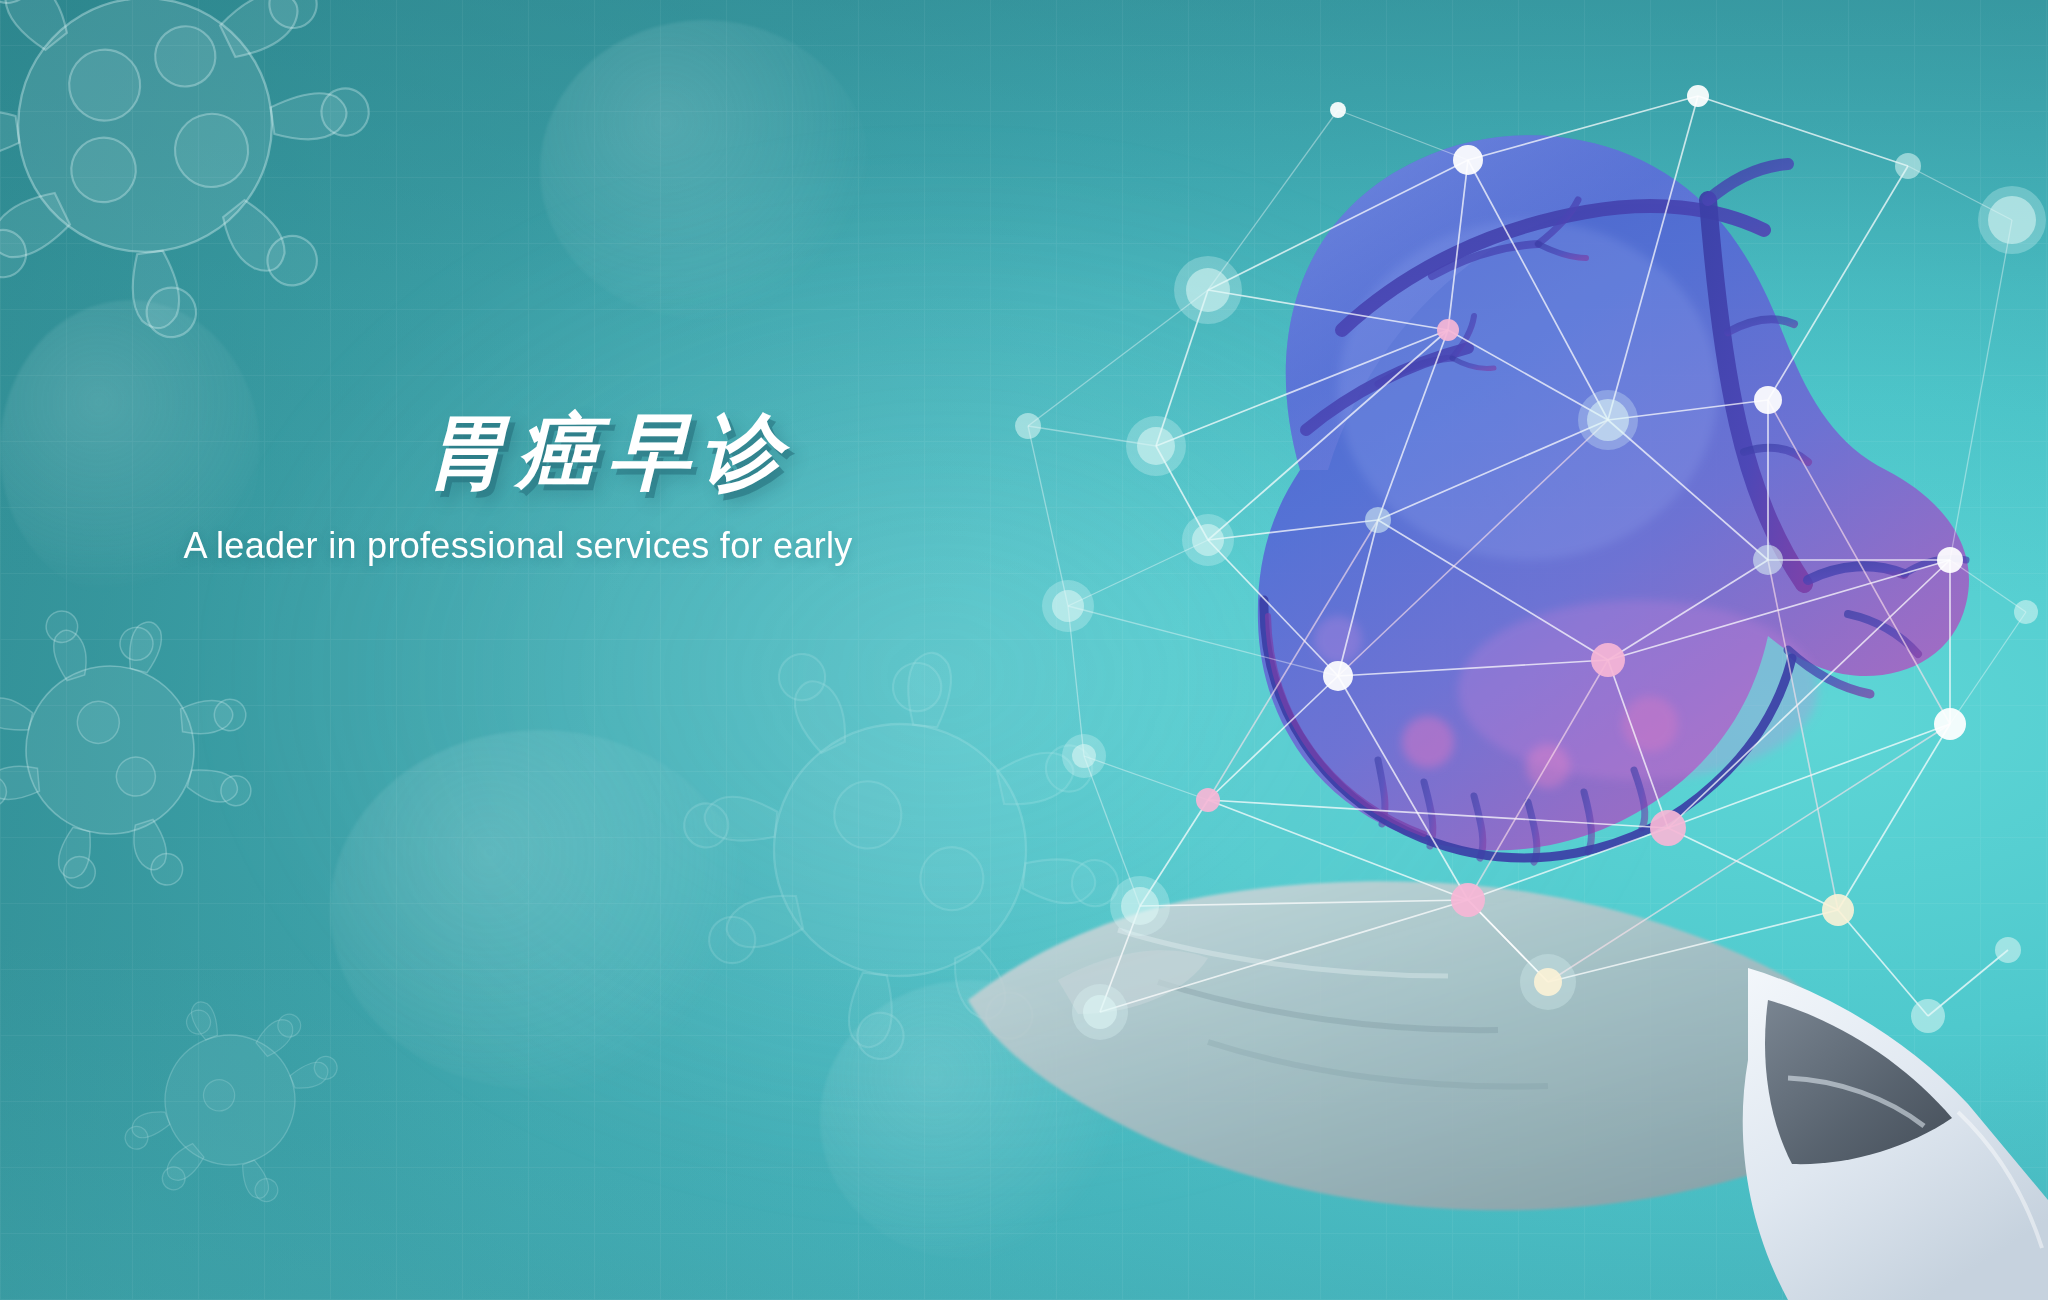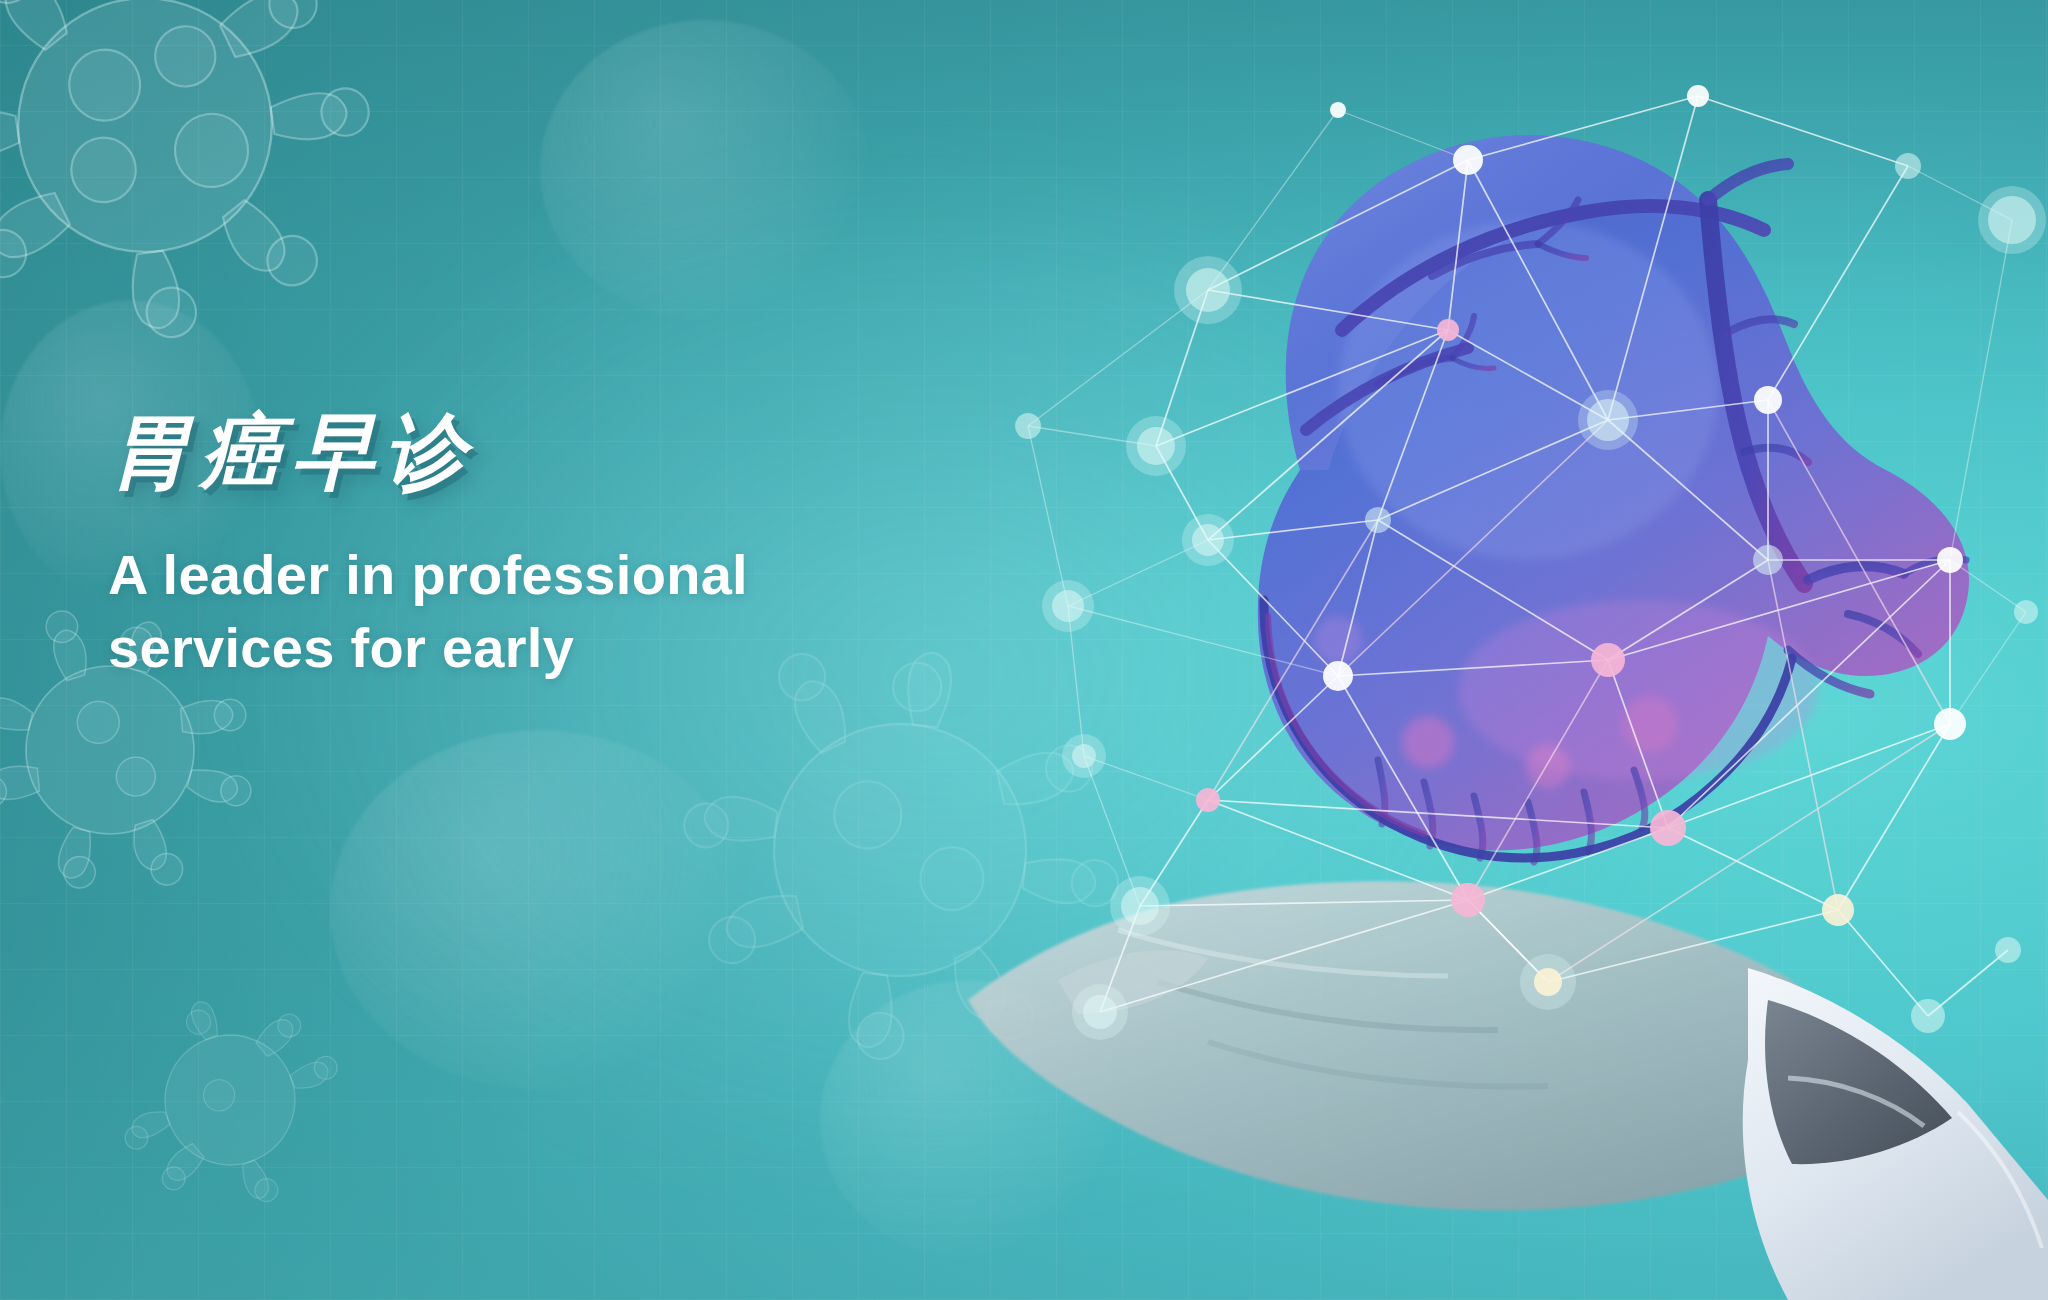--- a/index.html
+++ b/index.html
@@ -5,20 +5,21 @@
 <style>
   html,body{margin:0;padding:0;background:#000;}
   *{box-sizing:border-box;}
 
   .banner{
     position:relative;
     width:2048px;height:1300px;
     overflow:hidden;
     font-family:"Liberation Sans","DejaVu Sans",sans-serif;
     background:#a21caf;
+    text-align:center;
   }
 
   
   .bg-base{
     position:absolute;inset:0;
     background:
       radial-gradient(120% 95% at 88% 55%, #5ed6d6 0%, #4fc9cd 26%, #45b3bb 48%, #3d9fa8 70%, #3a929c 100%);
   }
   .bg-wash-left{
     position:absolute;inset:0;
@@ -74,25 +75,25 @@
     font-size:82px;
     line-height:1.26;
     letter-spacing:10px;
     white-space:nowrap;
     text-shadow:
        5px 6px 0 rgba(36,110,122,0.55),
        8px 10px 16px rgba(24,84,96,0.32);
   }
   .headline .line{display:block;}
   .subhead{
-    margin-top:36px;
+    margin-top:20px;
     color:#ffffff;
-    font-size:56px;
+    font-size:36px;
     line-height:1.30;
-    font-weight:700;
+    font-weight:400;
     letter-spacing:.3px;
     text-shadow:0 2px 10px rgba(28,96,106,0.30);
     max-width:820px;
   }
   .subhead .line{display:block;}
 
   
   .illus{
     position:absolute;right:0;top:0;width:1140px;height:1300px;
   }

